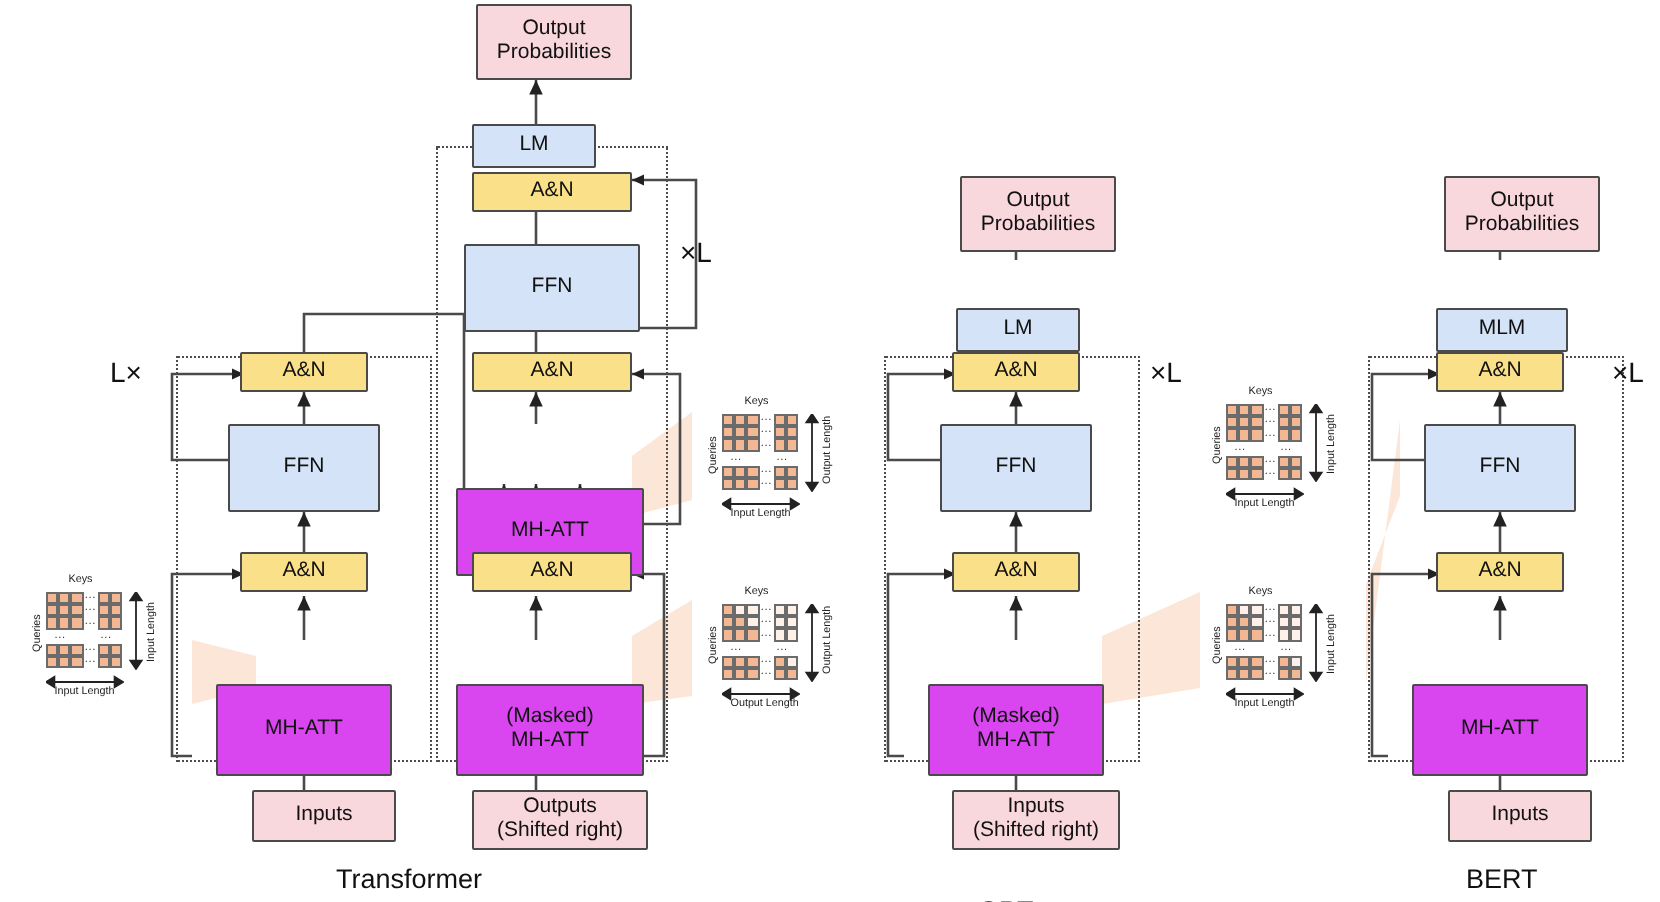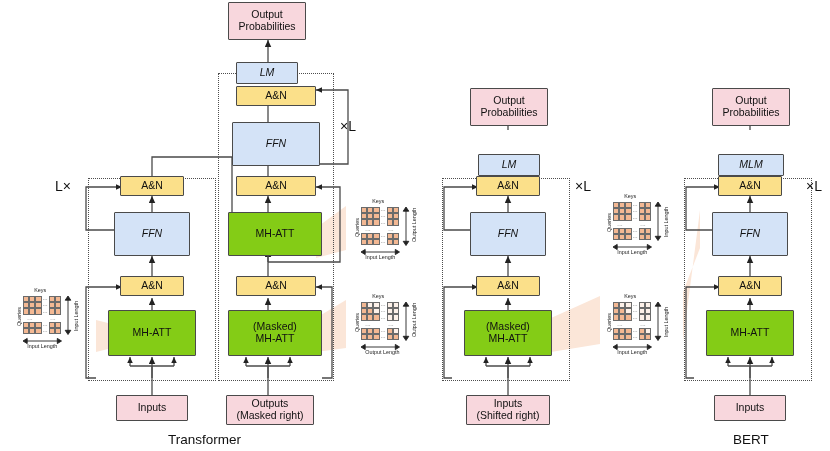--- a/index.html
+++ b/index.html
@@ -12,24 +12,24 @@
 
   .node{
     position:absolute;box-sizing:border-box;
     border:1px solid #4a4a4a;
     display:flex;align-items:center;justify-content:center;
     text-align:center;line-height:1.12;
     font-size:10.5px;
     white-space:pre-line;
     border-radius:1px;
   }
-  .n-pink  {background:#f8d7dd;}
-  .n-blue  {background:#d4e3f7;font-style:italic;}
+  .n-pink  {background:#f8d7dd;margin-left:10px;}
+  .n-blue  {background:#d4e3f7;}
   .n-yellow{background:#fbe08a;}
-  .n-orange{background:#84cc16;}
+  .n-orange{background:#d946ef;margin-top:32px;}
 
   .dashbox{
     position:absolute;box-sizing:border-box;
     border:1.4px dotted #4d4d4d;
     background:transparent;
   }
   .lbl-big{position:absolute;font-size:14px;color:#111;white-space:nowrap;}
   .lbl-model{position:absolute;font-size:13.5px;color:#111;white-space:nowrap;}
   .lbl-tiny{position:absolute;font-size:5.4px;color:#222;white-space:nowrap;}
   .lbl-tiny.vert{transform:rotate(-90deg);transform-origin:0 0;}
@@ -170,21 +170,21 @@
 Probabilities</div>
   <div class="node n-blue" style="left:236px;top:62px;width:62px;height:22px;">LM</div>
   <div class="node n-yellow" style="left:236px;top:86px;width:80px;height:20px;">A&amp;N</div>
   <div class="node n-blue" style="left:232px;top:122px;width:88px;height:44px;">FFN</div>
   <div class="node n-yellow" style="left:236px;top:176px;width:80px;height:20px;">A&amp;N</div>
   <div class="node n-orange" style="left:228px;top:212px;width:94px;height:44px;">MH-ATT</div>
   <div class="node n-yellow" style="left:236px;top:276px;width:80px;height:20px;">A&amp;N</div>
   <div class="node n-orange" style="left:228px;top:310px;width:94px;height:46px;">(Masked)
 MH-ATT</div>
   <div class="node n-pink" style="left:226px;top:395px;width:88px;height:30px;">Outputs
-(Masked right)</div>
+(Shifted right)</div>
   <div class="lbl-big" style="left:340px;top:118px;">×L</div>
 
   <div class="lbl-model" style="left:168px;top:432px;">Transformer</div>
 
   <div class="node n-pink" style="left:470px;top:88px;width:78px;height:38px;">Output
 Probabilities</div>
   <div class="node n-blue" style="left:478px;top:154px;width:62px;height:22px;">LM</div>
   <div class="node n-yellow" style="left:476px;top:176px;width:64px;height:20px;">A&amp;N</div>
   <div class="node n-blue" style="left:470px;top:212px;width:76px;height:44px;">FFN</div>
   <div class="node n-yellow" style="left:476px;top:276px;width:64px;height:20px;">A&amp;N</div>

